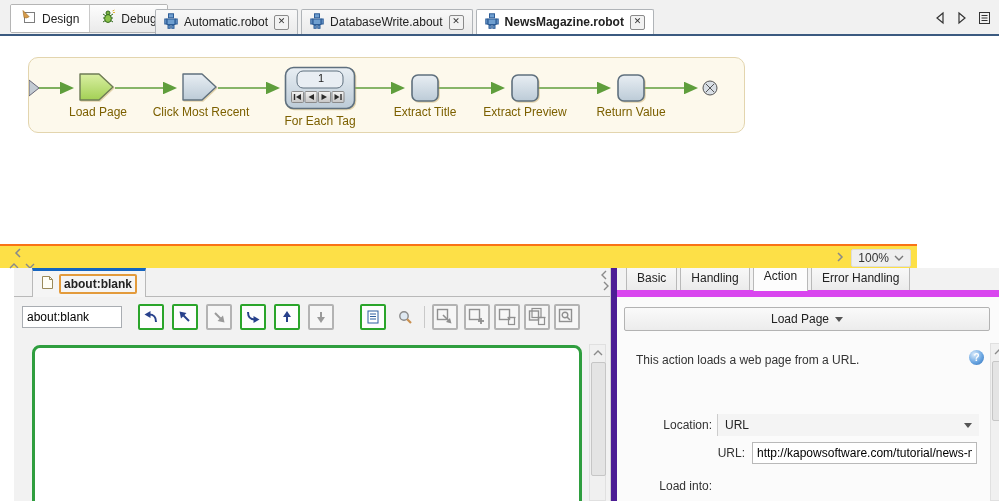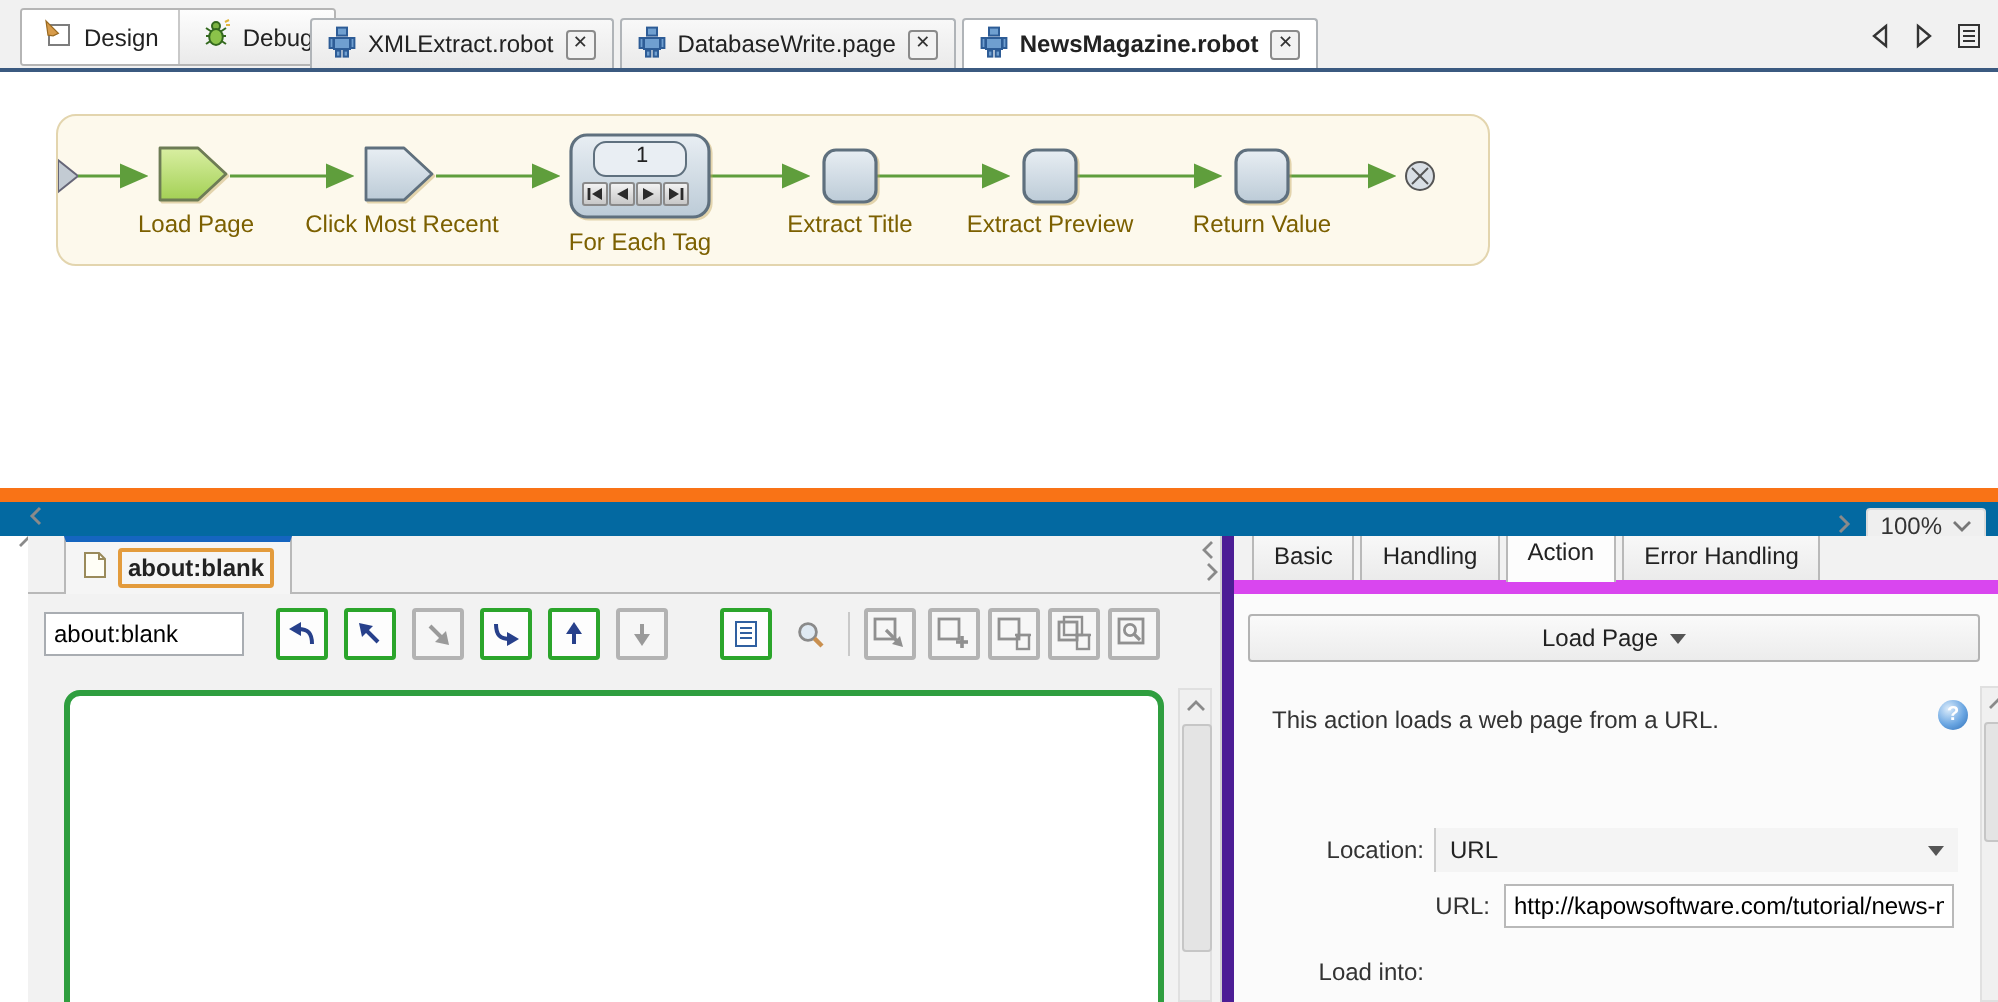--- a/index.html
+++ b/index.html
@@ -28,22 +28,22 @@
   .canvas{position:absolute;left:0;top:36px;width:999px;height:208px;background:#fff;}
   .flowbox{position:absolute;left:28px;top:21px;width:717px;height:76px;background:#fdf9ec;
            border:1px solid #e3d5ae;border-radius:10px;box-sizing:border-box;}
   .flow-svg{position:absolute;left:0;top:0;}
   .node{position:absolute;filter:drop-shadow(1.5px 1.5px 0 rgba(196,166,96,.45));}
   .flabel{position:absolute;width:140px;text-align:center;color:#7c6000;font-size:12px;}
   .fe-counter{position:absolute;left:269px;top:12px;width:46px;height:17px;line-height:17px;
               text-align:center;font-size:11px;color:#222;}
 
   
-  .zoombar{position:absolute;left:0;top:244px;width:999px;height:24px;background:#0369a1;
-           border-top:7px solid #f97316;box-sizing:border-box;}
+  .zoombar{position:absolute;left:0;top:244px;width:917px;height:24px;background:#fde047;
+           border-top:2px solid #f97316;box-sizing:border-box;}
   .zoomctl{position:absolute;right:6px;top:3px;display:flex;align-items:center;gap:6px;color:#333;}
   .zoombox{background:#efefef;border:1px solid #dcdcdc;border-radius:2px;padding:1px 6px;
            display:flex;align-items:center;gap:5px;}
 
   
   .lower{position:absolute;left:14px;top:268px;width:999px;height:233px;background:#4c1d95;}
   .bpanel{position:absolute;left:0;top:0;width:597px;height:233px;background:#f2f2f2;
           border-right:1px solid #cfcfcf;box-sizing:border-box;overflow:hidden;}
   .btabrow{position:absolute;left:0;top:0;width:597px;height:29px;border-bottom:1px solid #b9b9b9;box-sizing:border-box;}
   .btab{position:absolute;left:18px;top:0;height:29px;display:flex;align-items:center;gap:5px;
@@ -134,37 +134,37 @@
               <g fill="#6f9fd0" stroke="#2d5c96">
                 <rect x="4.5" y="0.8" width="5" height="4"></rect>
                 <rect x="3" y="6" width="8" height="5.5"></rect>
                 <rect x="0.8" y="6" width="1.9" height="5"></rect>
                 <rect x="11.3" y="6" width="1.9" height="5"></rect>
                 <rect x="4" y="12.3" width="2.2" height="3"></rect>
                 <rect x="7.8" y="12.3" width="2.2" height="3"></rect>
               </g>
             </svg>
         </span>
-        <span>XMLExtract.robot</span>
+        <span>Automatic.robot</span>
         <span class="close-box">✕</span>
       </div>
       <div class="rtab">
         <span>
           <svg width="14" height="16" viewBox="0 0 14 16">
               <g fill="#6f9fd0" stroke="#2d5c96">
                 <rect x="4.5" y="0.8" width="5" height="4"></rect>
                 <rect x="3" y="6" width="8" height="5.5"></rect>
                 <rect x="0.8" y="6" width="1.9" height="5"></rect>
                 <rect x="11.3" y="6" width="1.9" height="5"></rect>
                 <rect x="4" y="12.3" width="2.2" height="3"></rect>
                 <rect x="7.8" y="12.3" width="2.2" height="3"></rect>
               </g>
             </svg>
         </span>
-        <span>DatabaseWrite.page</span>
+        <span>DatabaseWrite.about</span>
         <span class="close-box">✕</span>
       </div>
       <div class="rtab active">
         <span>
           <svg width="14" height="16" viewBox="0 0 14 16">
               <g fill="#6f9fd0" stroke="#2d5c96">
                 <rect x="4.5" y="0.8" width="5" height="4"></rect>
                 <rect x="3" y="6" width="8" height="5.5"></rect>
                 <rect x="0.8" y="6" width="1.9" height="5"></rect>
                 <rect x="11.3" y="6" width="1.9" height="5"></rect>

